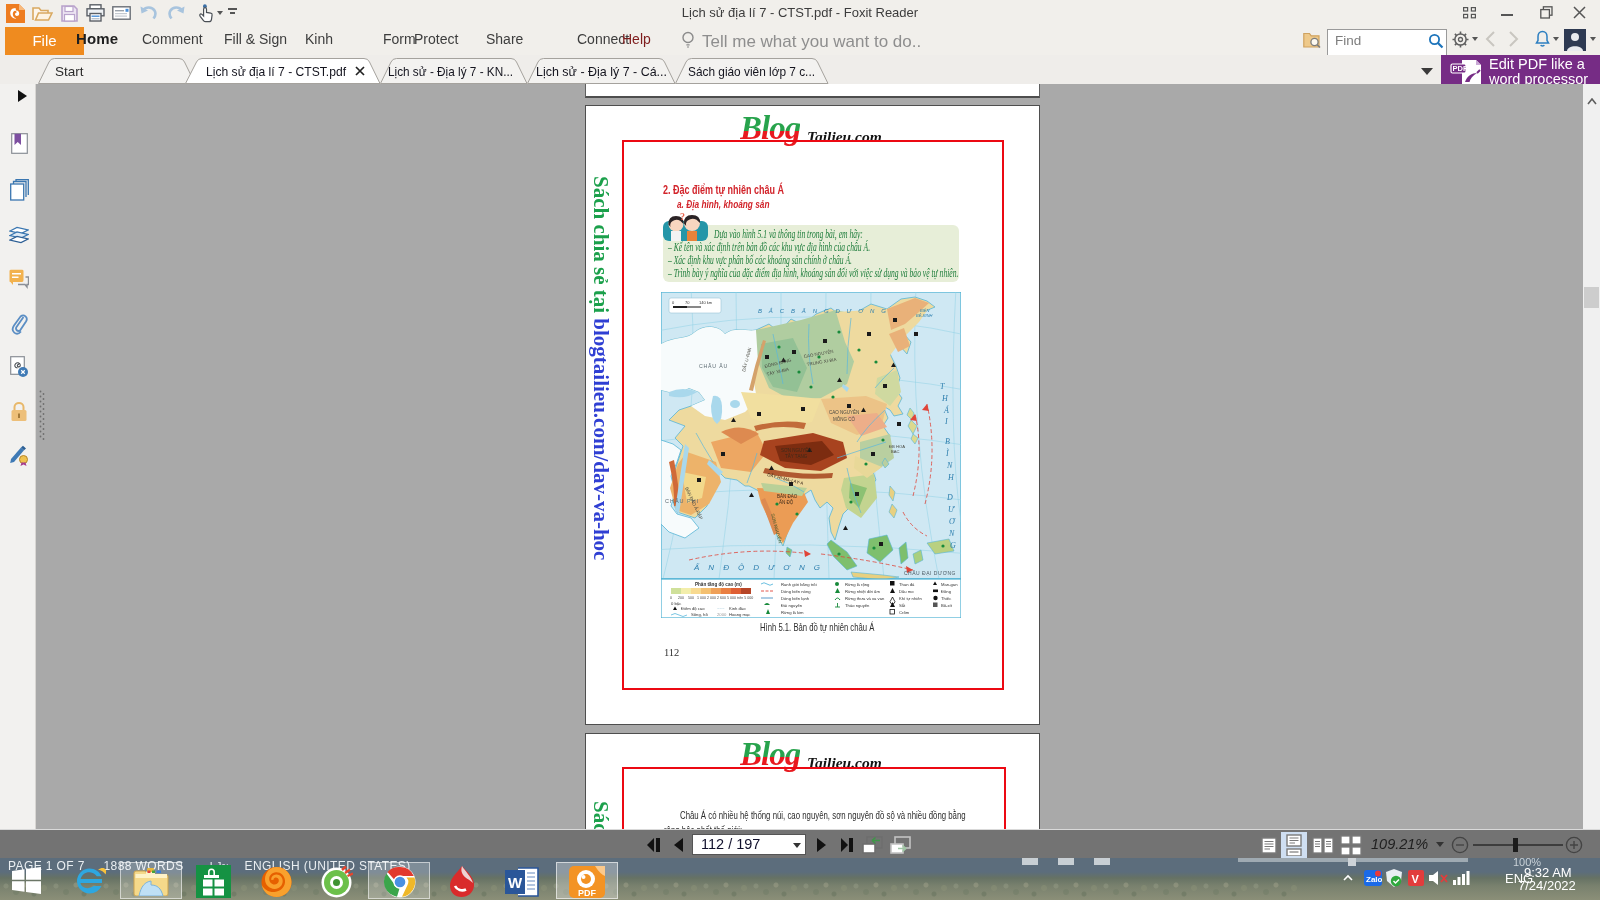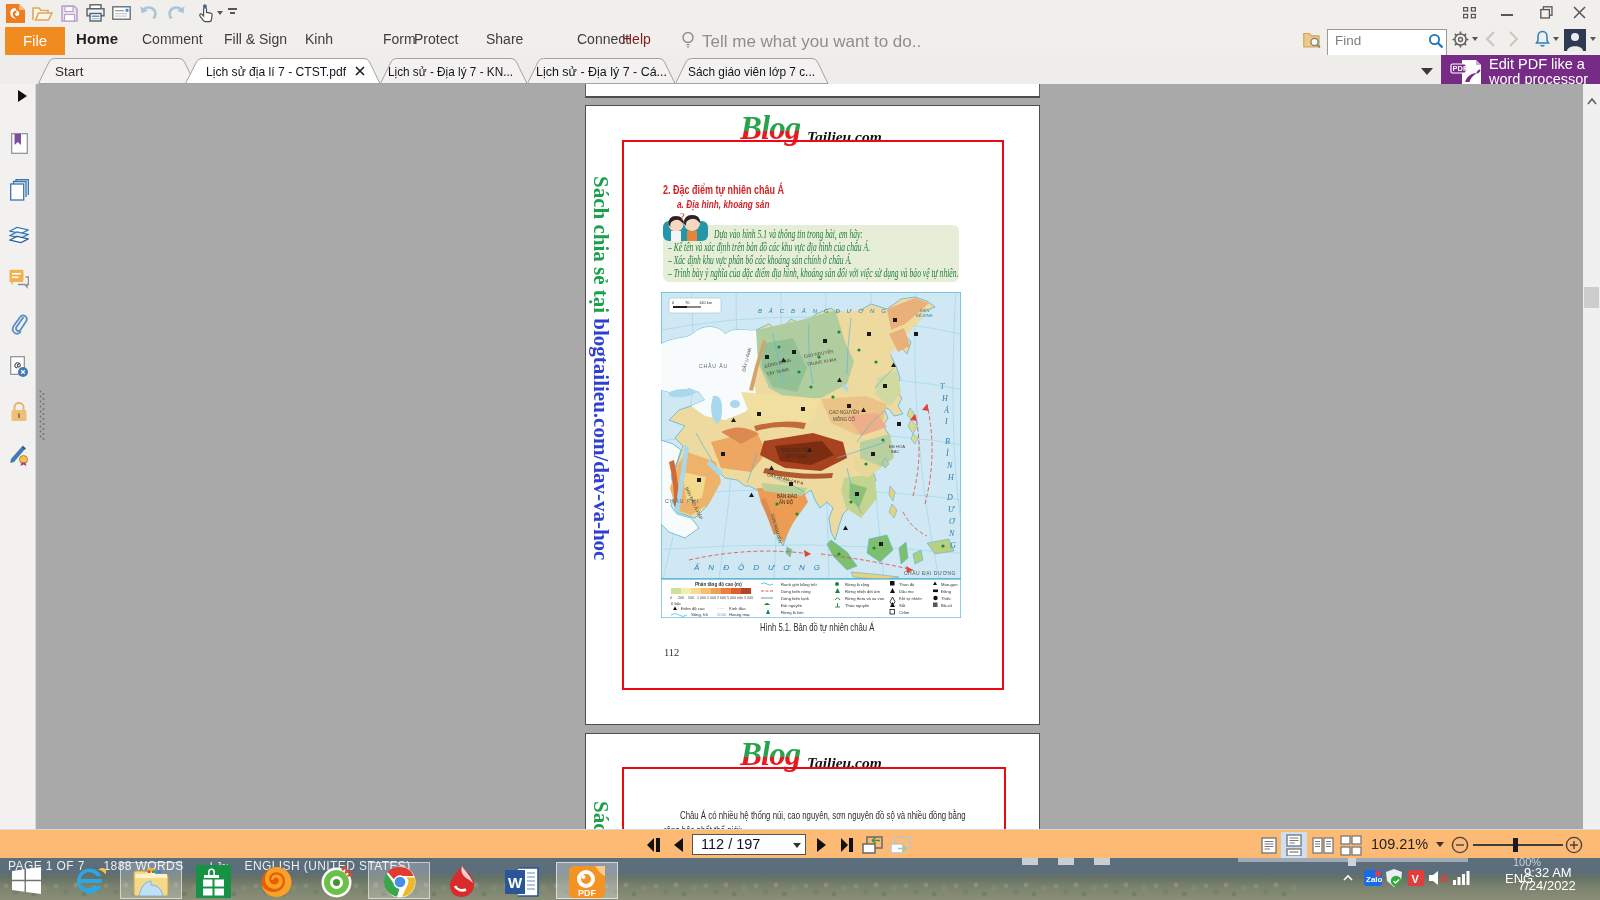--- a/index.html
+++ b/index.html
@@ -60,41 +60,42 @@
     </svg>
 
     <svg class="abs" style="left:196px;top:4px" width="18" height="19" viewBox="0 0 18 19">
       <circle cx="8.9" cy="2.2" r="1.9" fill="#3a6ea5"></circle>
       <path d="M7.6 5.2 L7.6 12 L6 10.4 Q4.8 9.4 4 10.3 Q3.4 11.2 4.2 12.3 L7.5 16.6 Q8.3 17.7 9.8 17.7 L12.9 17.7 Q15.1 17.7 15.5 15.3 L16.1 10.9 Q16.3 9.3 14.7 9.05 L10.5 8.45 L10.5 5.2 Q10.5 3.6 9.05 3.6 Q7.6 3.6 7.6 5.2 Z" fill="#fdfdfd" stroke="#4a4f55" stroke-width="1.2"></path>
     </svg>
     <div class="abs" style="left:217px;top:11px;width:0;height:0;border-left:3.5px solid transparent;border-right:3.5px solid transparent;border-top:4px solid #555;"></div>
     <div class="abs" style="left:228px;top:8px;width:9px;height:1.6px;background:#555;"></div>
     <div class="abs" style="left:230px;top:12px;width:5px;height:1.6px;background:#555;"></div>
 
+    <div class="abs" style="left:0;top:5px;width:1600px;text-align:center;font-size:13px;color:#3c3c3c;">Lịch sử địa lí 7 - CTST.pdf - Foxit Reader</div>
 
     <svg class="abs" style="left:1463px;top:7px" width="13" height="12" viewBox="0 0 13 12">
       <g fill="none" stroke="#555" stroke-width="1.2">
         <rect x="0.6" y="0.6" width="4" height="3.4"></rect>
           <rect x="8.4" y="0.6" width="4" height="3.4"></rect>
         <rect x="0.6" y="7.4" width="4" height="3.4"></rect>
           <rect x="8.4" y="7.4" width="4" height="3.4"></rect>
       </g>
     </svg>
     <div class="abs" style="left:1501px;top:14px;width:12px;height:1.6px;background:#555;"></div>
     <svg class="abs" style="left:1540px;top:6px" width="13" height="13" viewBox="0 0 13 13">
       <rect x="3.4" y="0.8" width="8.6" height="8.4" fill="none" stroke="#555" stroke-width="1.3"></rect>
       <rect x="0.8" y="3.6" width="8.6" height="8.4" fill="#f1efeb" stroke="#555" stroke-width="1.3"></rect>
     </svg>
     <svg class="abs" style="left:1573px;top:6px" width="13" height="13" viewBox="0 0 13 13">
       <path d="M1 1 L12 12 M12 1 L1 12" stroke="#555" stroke-width="1.5"></path>
     </svg>
   </div>
 
   <div class="abs" id="menurow" style="left:0;top:25px;width:1600px;height:30px;background:#f1efeb;">
-    <div class="abs" style="left:5px;top:2px;width:60px;height:28px;background:#ef8b1f;color:#fff;font-size:15px;text-align:center;line-height:28px;">File</div>
+    <div class="abs" style="left:5px;top:2px;width:79px;height:28px;background:#ef8b1f;color:#fff;font-size:15px;text-align:center;line-height:28px;">File</div>
     <div class="abs" style="left:76px;top:5px;font-size:15px;color:#1f1f1f;font-weight:700;letter-spacing:.1px;">Home</div>
     <div class="abs" style="left:142px;top:6px;font-size:14px;color:#3d3d3d;">Comment</div>
     <div class="abs" style="left:224px;top:6px;font-size:14px;color:#3d3d3d;">Fill &amp; Sign</div>
     <div class="abs" style="left:305px;top:6px;font-size:14px;color:#3d3d3d;">Kinh</div>
     <div class="abs" style="left:359px;top:6px;font-size:14px;color:#3d3d3d;margin-left:24px;">Form</div>
     <div class="abs" style="left:414px;top:6px;font-size:14px;color:#3d3d3d;">Protect</div>
     <div class="abs" style="left:486px;top:6px;font-size:14px;color:#3d3d3d;">Share</div>
     <div class="abs" style="left:548px;top:6px;font-size:14px;color:#3d3d3d;margin-left:29px;">Connect</div>
     <div class="abs" style="left:622px;top:6px;font-size:14px;color:#7f1d1d;">Help</div>
 
@@ -605,21 +606,21 @@
         <div class="abs" style="left:154px;top:2px;font-family:'Liberation Serif',serif;font-style:italic;font-weight:700;font-size:33px;letter-spacing:-1px;background:linear-gradient(#27a34c 0 57%,#e8191f 57% 100%);-webkit-background-clip:text;background-clip:text;color:transparent;">Blog</div>
         <div class="abs" style="left:221px;top:20px;font-family:'Liberation Serif',serif;font-style:italic;font-weight:700;font-size:15.5px;color:#131313;">Tailieu.com</div>
         <div class="abs" style="left:36px;top:33px;width:384px;height:200px;border:2.5px solid #ec0913;border-bottom:none;"></div>
         <div class="abs" style="left:27px;top:67px;transform:rotate(90deg);transform-origin:0 0;font-family:'Liberation Serif',serif;font-weight:700;font-size:21px;color:#1ba04b;white-space:nowrap;">Sách c</div>
         <div class="abs" style="left:94px;top:75px;font-size:10.5px;color:#2c2c2c;white-space:nowrap;transform:scaleX(.745);transform-origin:left;">Châu Á có nhiều hệ thống núi, cao nguyên, sơn nguyên đồ sộ và nhiều đồng bằng</div>
         <div class="abs" style="left:78px;top:90px;font-size:10.5px;color:#2c2c2c;white-space:nowrap;transform:scaleX(.745);transform-origin:left;">rộng bậc nhất thế giới:</div>
       </div>
     </div>
   </div>
 
-  <div class="abs" id="foxbar" style="left:0;top:829px;width:1600px;height:29px;background:#fdba74;border-top:1px solid #d9d9d9;">
+  <div class="abs" id="foxbar" style="left:0;top:829px;width:1600px;height:29px;background:#737373;border-top:1px solid #d9d9d9;">
     <svg class="abs" style="left:645px;top:8px" width="16" height="14" viewBox="0 0 16 14">
       <path d="M9 0 L2 7 L9 14 Z" fill="#111"></path>
         <rect x="11" y="0" width="4" height="14" fill="#111"></rect>
     </svg>
     <svg class="abs" style="left:671px;top:8px" width="14" height="14" viewBox="0 0 14 14">
         <path d="M12 0 L3 7 L12 14 Z" fill="#111"></path>
       </svg>
     <div class="abs" style="left:692px;top:4px;width:114px;height:21px;background:#fff;border:1.5px solid #555;">
       <div class="abs" style="left:8px;top:1px;font-size:14.5px;color:#10102c;">112 / 197</div>
       <div class="abs" style="left:100px;top:8px;width:0;height:0;border-left:4px solid transparent;border-right:4px solid transparent;border-top:5px solid #333;"></div>
@@ -663,21 +664,21 @@
       <g stroke="#7a7a7a" stroke-width="1">
           <path d="M3 4.5 L8 4.5 M3 7 L8 7 M3 9.5 L8 9.5 M14 4.5 L19 4.5 M14 7 L19 7 M14 9.5 L19 9.5"></path>
         </g>
     </svg>
     <svg class="abs" style="left:1340px;top:5px" width="22" height="21" viewBox="0 0 22 21">
       <rect x="1" y="1" width="9" height="8" fill="#fff" stroke="#7a7a7a" stroke-width="1.3"></rect>
       <rect x="12" y="1" width="9" height="8" fill="#fff" stroke="#7a7a7a" stroke-width="1.3"></rect>
       <rect x="1" y="12" width="9" height="8" fill="#fff" stroke="#7a7a7a" stroke-width="1.3"></rect>
       <rect x="12" y="12" width="9" height="8" fill="#fff" stroke="#7a7a7a" stroke-width="1.3"></rect>
     </svg>
-    <div class="abs" style="left:1371px;top:6px;font-size:14.5px;color:#1f1f1f;">109.21%</div>
+    <div class="abs" style="left:1371px;top:6px;font-size:14.5px;color:#1f1f1f;font-style:italic;">109.21%</div>
     <div class="abs" style="left:1436px;top:12px;width:0;height:0;border-left:4px solid transparent;border-right:4px solid transparent;border-top:5px solid #333;"></div>
     <svg class="abs" style="left:1451px;top:6px" width="18" height="18" viewBox="0 0 18 18">
       <circle cx="9" cy="9" r="7.6" fill="none" stroke="#444" stroke-width="1.4"></circle>
         <path d="M5 9 L13 9" stroke="#444" stroke-width="1.4"></path>
     </svg>
     <div class="abs" style="left:1473px;top:14px;width:90px;height:2px;background:#3d3d3d;"></div>
     <div class="abs" style="left:1513px;top:8px;width:5px;height:14px;background:#1c1c1c;"></div>
     <svg class="abs" style="left:1565px;top:6px" width="18" height="18" viewBox="0 0 18 18">
       <circle cx="9" cy="9" r="7.6" fill="none" stroke="#444" stroke-width="1.4"></circle>
         <path d="M5 9 L13 9 M9 5 L9 13" stroke="#444" stroke-width="1.4"></path>

